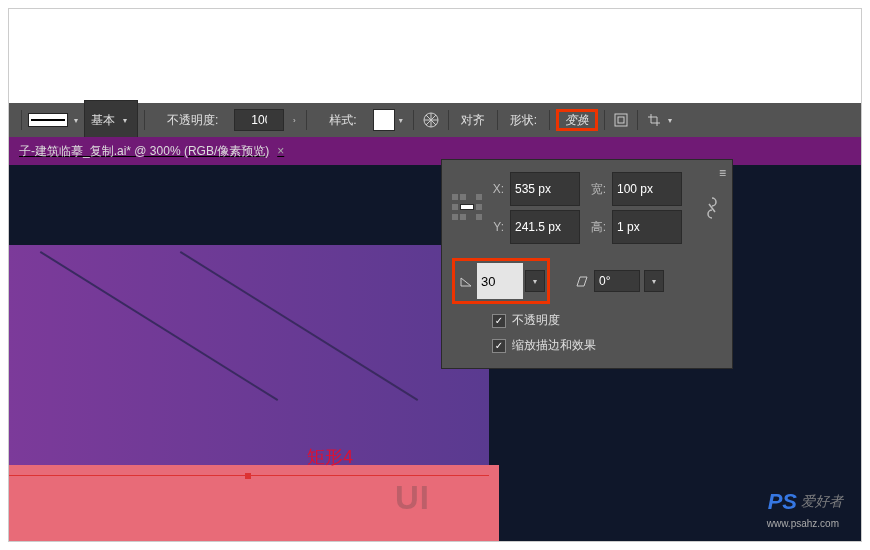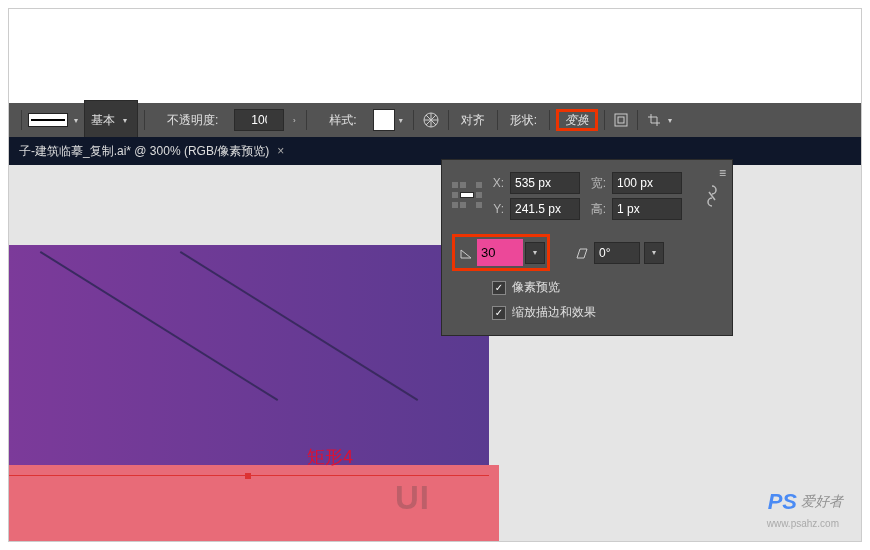--- a/index.html
+++ b/index.html
@@ -18,47 +18,47 @@
     .lbl { margin: 0 16px; }
     .numbox { background:#383838; color:#fff; border:1px solid #2a2a2a; height:22px; width:50px; font-size:12px; padding:0 16px; }
     .swatch-sm { width:22px; height:22px; background:#fff; border:1px solid #2a2a2a; }
     .icon-dial { width:22px; height:22px; display:flex; align-items:center; justify-content:center; }
     .icon-dial svg { stroke:#ccc; fill:none; }
     .topbtn { padding:0 6px; height:22px; display:flex; align-items:center; cursor:pointer; }
     .highlight-red { border:3px solid #e30; }
     .topbtn-bracket { width:20px; height:20px; display:flex; align-items:center; justify-content:center; color:#ccc; }
     
     
-    .doctabs { position:absolute; left:0; top:34px; right:0; height:28px; background:#0f172a; display:flex; align-items:center; padding-left:4px; }
+    .doctabs { position:absolute; left:0; top:34px; right:0; height:28px; background:#701a75; display:flex; align-items:center; padding-left:4px;text-decoration:underline; }
     .doctab { color:#ddd; font-size:12px; padding:0 6px; display:flex; align-items:center; gap:8px; height:100%; }
     .x-close { color:#aaa; font-size:12px; cursor:pointer; }
     
     
-    .canvas { position:absolute; left:0; top:62px; right:0; bottom:0; background:#e5e5e5; overflow:hidden;padding-left:42px; }
+    .canvas { position:absolute; left:0; top:62px; right:0; bottom:0; background:#0f172a; overflow:hidden;padding-left:42px; }
     .purple-shape { position:absolute; left:-200px; top:80px; width:680px; height:220px; background:linear-gradient(90deg,#8a3a9e,#5a3a90); transform:skewX(-0deg); }
     .pink-shape { position:absolute; left:-10px; top:300px; width:500px; height:200px; background:#e86b78; }
     .diag { position:absolute; width:280px; height:2px; background:#3a2a60; transform:rotate(32deg); }
     .diag.d1 { left:10px; top:160px; }
     .diag.d2 { left:150px; top:160px; }
     .rect4-line { position:absolute; left:0; top:310px; width:480px; height:1px; background:#d33; border-top:1px solid #d33; }
     .rect4-handle { position:absolute; left:236px; top:308px; width:6px; height:6px; background:#d33; }
     .rect4-label { position:absolute; left:298px; top:280px; color:#d13; font-size:18px; }
     
     
     .panel { position:absolute; left:432px; top:56px; width:292px; background:#535353; color:#e0e0e0; font-size:12px; padding:8px 10px 14px 10px; border:1px solid #2a2a2a; }
     .panel-row { display:flex; align-items:center; gap:6px; margin:4px 0; }
     .panel .fld-lbl { width:20px; text-align:right; color:#bbb; }
-    .panel .valbox { background:#383838; border:1px solid #2a2a2a; height:22px; width:70px; padding:0 4px; color:#fff; font-size:12px; }
+    .panel .valbox { background:#383838; border:1px solid #2a2a2a; height:34px; width:70px; padding:0 4px; color:#fff; font-size:12px; }
     .ref-grid { width:28px; height:28px; display:grid; grid-template-columns:repeat(3,1fr); grid-template-rows:repeat(3,1fr); gap:2px; margin-right:4px; }
     .ref-cell { background:#777; width:6px; height:6px; }
     .ref-cell.sel { background:#fff; }
     .link-icon { width:20px; height:40px; display:flex; align-items:center; justify-content:center; color:#bbb; }
     .angle-row { display:flex; align-items:center; gap:4px; margin-top:10px; }
     .angle-box-hl { border:3px solid #e30; padding:2px; display:flex; align-items:center; gap:2px; }
-    .angle-inp { background:#ec4899; color:#000; border:none; height:27px; width:46px; padding:0 4px; font-size:13px; }
+    .angle-inp { background:#e5e5e5; color:#000; border:none; height:36px; width:46px; padding:0 4px; font-size:13px; }
     .angle-dd { background:#3a3a3a; width:20px; height:22px; display:flex; align-items:center; justify-content:center; color:#ccc; font-size:8px; border:1px solid #2a2a2a; }
     .skew-inp { background:#3a3a3a; color:#fff; border:1px solid #2a2a2a; height:22px; width:46px; padding:0 4px; font-size:12px; }
     .cb-row { display:flex; align-items:center; gap:6px; margin-top:8px; margin-left:40px; }
     .cb { width:14px; height:14px; background:#3a3a3a; border:1px solid #888; display:flex; align-items:center; justify-content:center; color:#fff; font-size:10px; }
     
     
     .wm-right { position:absolute; right:18px; bottom:26px; display:flex; align-items:center; gap:4px; color:#6a8fc0; font-size:22px; font-weight:bold; font-style:italic; opacity:.9;}
     .wm-sub { font-size:14px; color:#888; font-weight:normal;text-align:right; }
     .wm-url { position:absolute; right:22px; bottom:12px; font-size:10px; color:#aaa; }
     .wm-left { position:absolute; left:50%; bottom:24px; transform:translateX(-40px); color:rgba(60,60,60,.25); font-size:33px; font-weight:bold; letter-spacing:1px; }
@@ -194,21 +194,21 @@
           <svg width="14" height="14" viewBox="0 0 14 14" stroke="#ccc" fill="none">
               <path d="M3 12 L6 3 L13 3 L10 12 Z"></path>
             </svg>
         </span>
         <input class="skew-inp" value="0°" style="">
         <div class="angle-dd">▾</div>
       </div>
 
       <div class="cb-row">
         <div class="cb">✓</div>
-        <span>像素预览</span>
+        <span>不透明度</span>
       </div>
       <div class="cb-row">
         <div class="cb">✓</div>
         <span>缩放描边和效果</span>
       </div>
     </div>
 
   </div>
 
   <div class="wm-left">UI</div>

